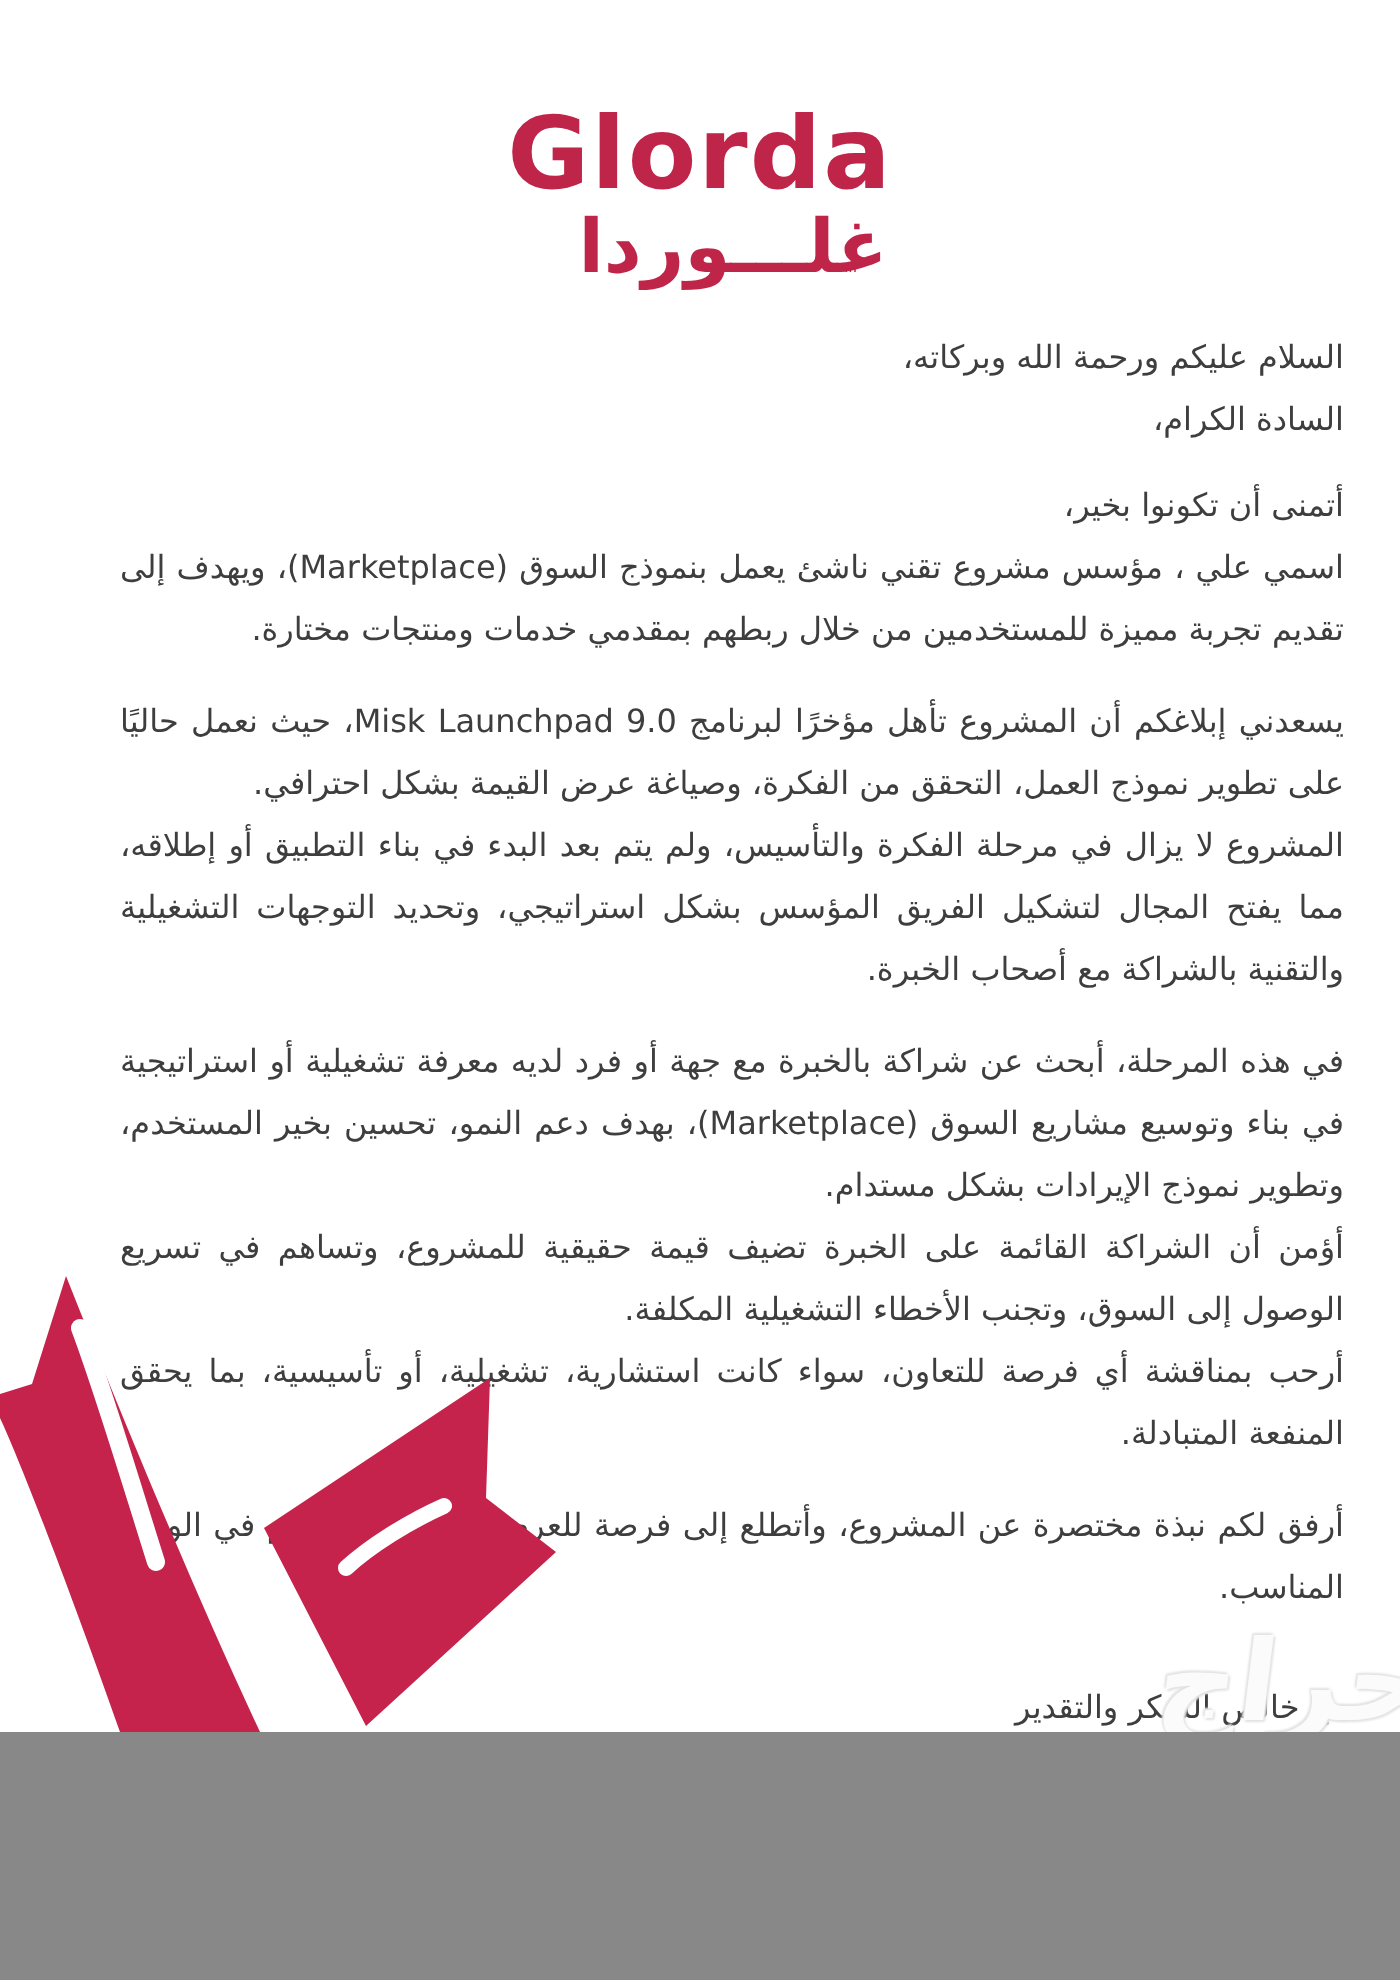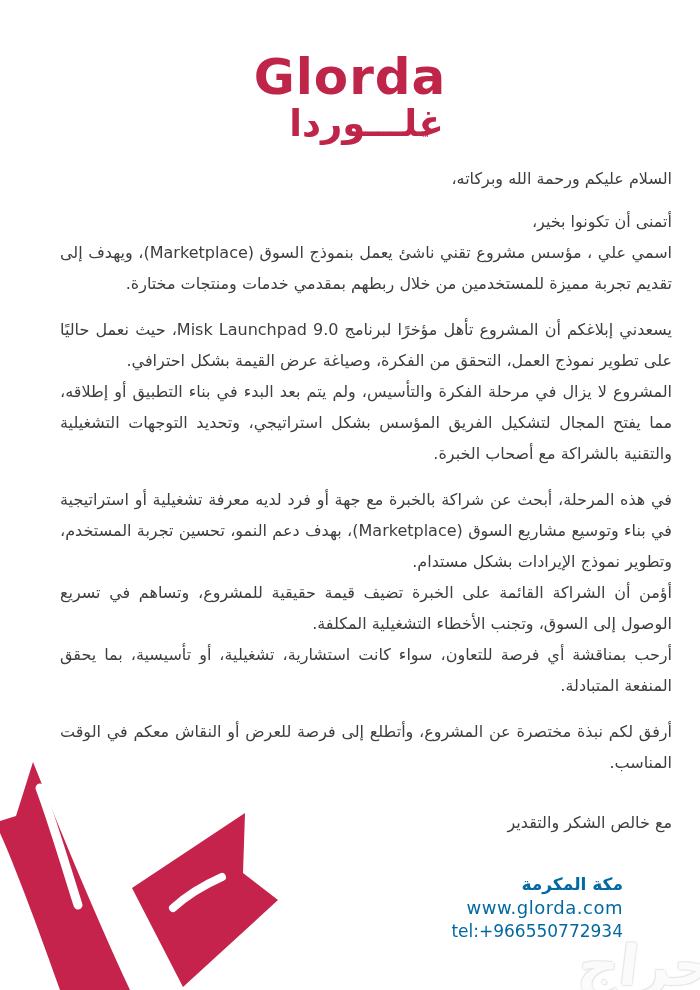--- a/index.html
+++ b/index.html
@@ -1,19 +1,19 @@
 <!DOCTYPE html>
 <html><head>
 <meta charset="utf-8">
 <style>
   html, body { margin: 0; padding: 0; background: #888; }
   .page {
     position: relative;
     width: 700px;
-    height: 990px;
+    height: 866px;
     margin: 0 auto;
     background: #ffffff;
     overflow: hidden;
     font-family: "DejaVu Sans", "Liberation Sans", sans-serif;
   }
 
   
   .logo-block {
     position: absolute;
     top: 52px; left: 0; right: 0;
@@ -130,25 +130,26 @@
   <div class="logo-block">
     <div class="logo-latin">Glorda</div>
     <div class="logo-arabic-wrap">
       <div class="logo-arabic">غلـــوردا</div>
       <span class="logo-tm">™</span>
     </div>
   </div>
 
   <div class="letter">
     <p>السلام عليكم ورحمة الله وبركاته،</p>
+    <p>السادة الكرام،</p>
     <p class="gap-s">أتمنى أن تكونوا بخير،</p>
     <p>اسمي علي ، مؤسس مشروع تقني ناشئ يعمل بنموذج السوق (Marketplace)، ويهدف إلى تقديم تجربة مميزة للمستخدمين من خلال ربطهم بمقدمي خدمات ومنتجات مختارة.</p>
     <p class="gap-m">يسعدني إبلاغكم أن المشروع تأهل مؤخرًا لبرنامج Misk Launchpad 9.0، حيث نعمل حاليًا على تطوير نموذج العمل، التحقق من الفكرة، وصياغة عرض القيمة بشكل احترافي.</p>
     <p>المشروع لا يزال في مرحلة الفكرة والتأسيس، ولم يتم بعد البدء في بناء التطبيق أو إطلاقه، مما يفتح المجال لتشكيل الفريق المؤسس بشكل استراتيجي، وتحديد التوجهات التشغيلية والتقنية بالشراكة مع أصحاب الخبرة.</p>
-    <p class="gap-m">في هذه المرحلة، أبحث عن شراكة بالخبرة مع جهة أو فرد لديه معرفة تشغيلية أو استراتيجية في بناء وتوسيع مشاريع السوق (Marketplace)، بهدف دعم النمو، تحسين تجربة المستخدم، وتطوير نموذج الإيرادات بشكل مستدام.</p>
+    <p class="gap-m">في هذه المرحلة، أبحث عن شراكة بالخبرة مع جهة أو فرد لديه معرفة تشغيلية أو استراتيجية في بناء وتوسيع مشاريع السوق (Marketplace)، بهدف دعم النمو، تحسين بخير المستخدم، وتطوير نموذج الإيرادات بشكل مستدام.</p>
     <p class="gap-l">أؤمن أن الشراكة القائمة على الخبرة تضيف قيمة حقيقية للمشروع، وتساهم في تسريع الوصول إلى السوق، وتجنب الأخطاء التشغيلية المكلفة.</p>
     <p>أرحب بمناقشة أي فرصة للتعاون، سواء كانت استشارية، تشغيلية، أو تأسيسية، بما يحقق المنفعة المتبادلة.</p>
     <p class="gap-m">أرفق لكم نبذة مختصرة عن المشروع، وأتطلع إلى فرصة للعرض أو النقاش معكم في الوقت المناسب.</p>
     <p class="gap-xl closing">مع خالص الشكر والتقدير</p>
   </div>
 
   <div class="footer">
     <div class="footer-inner">
       <div class="footer-city">مكة المكرمة</div>
       <div class="footer-web">www.glorda.com</div>

